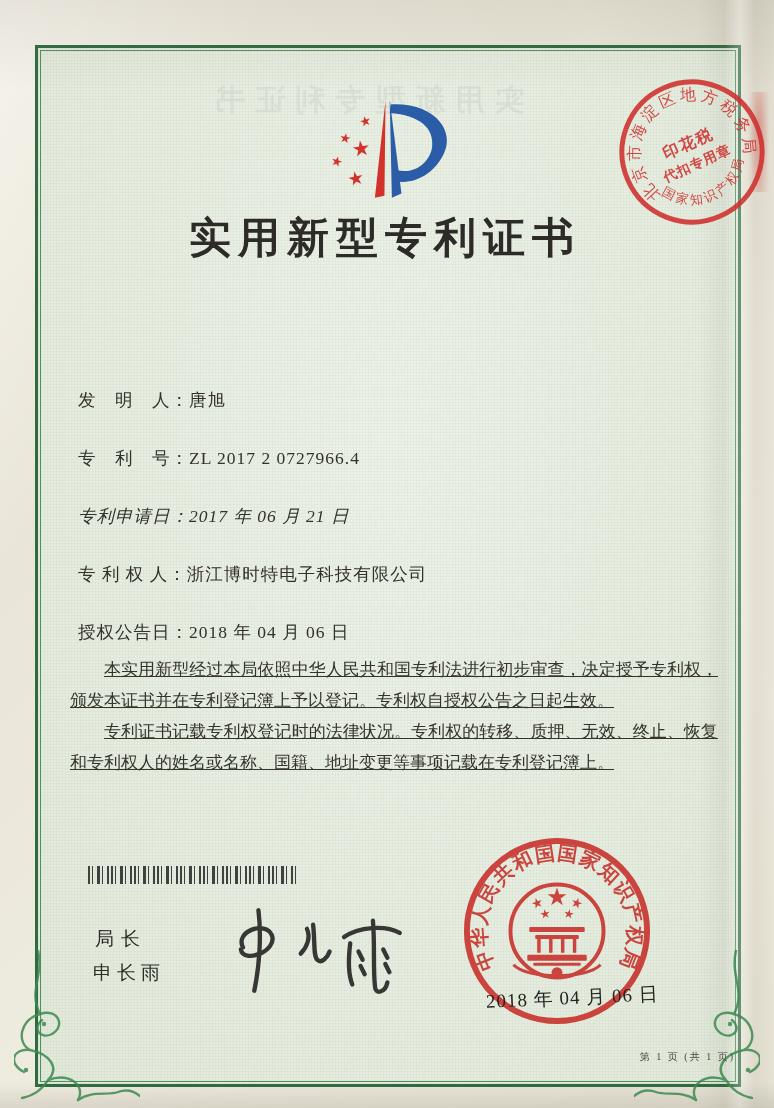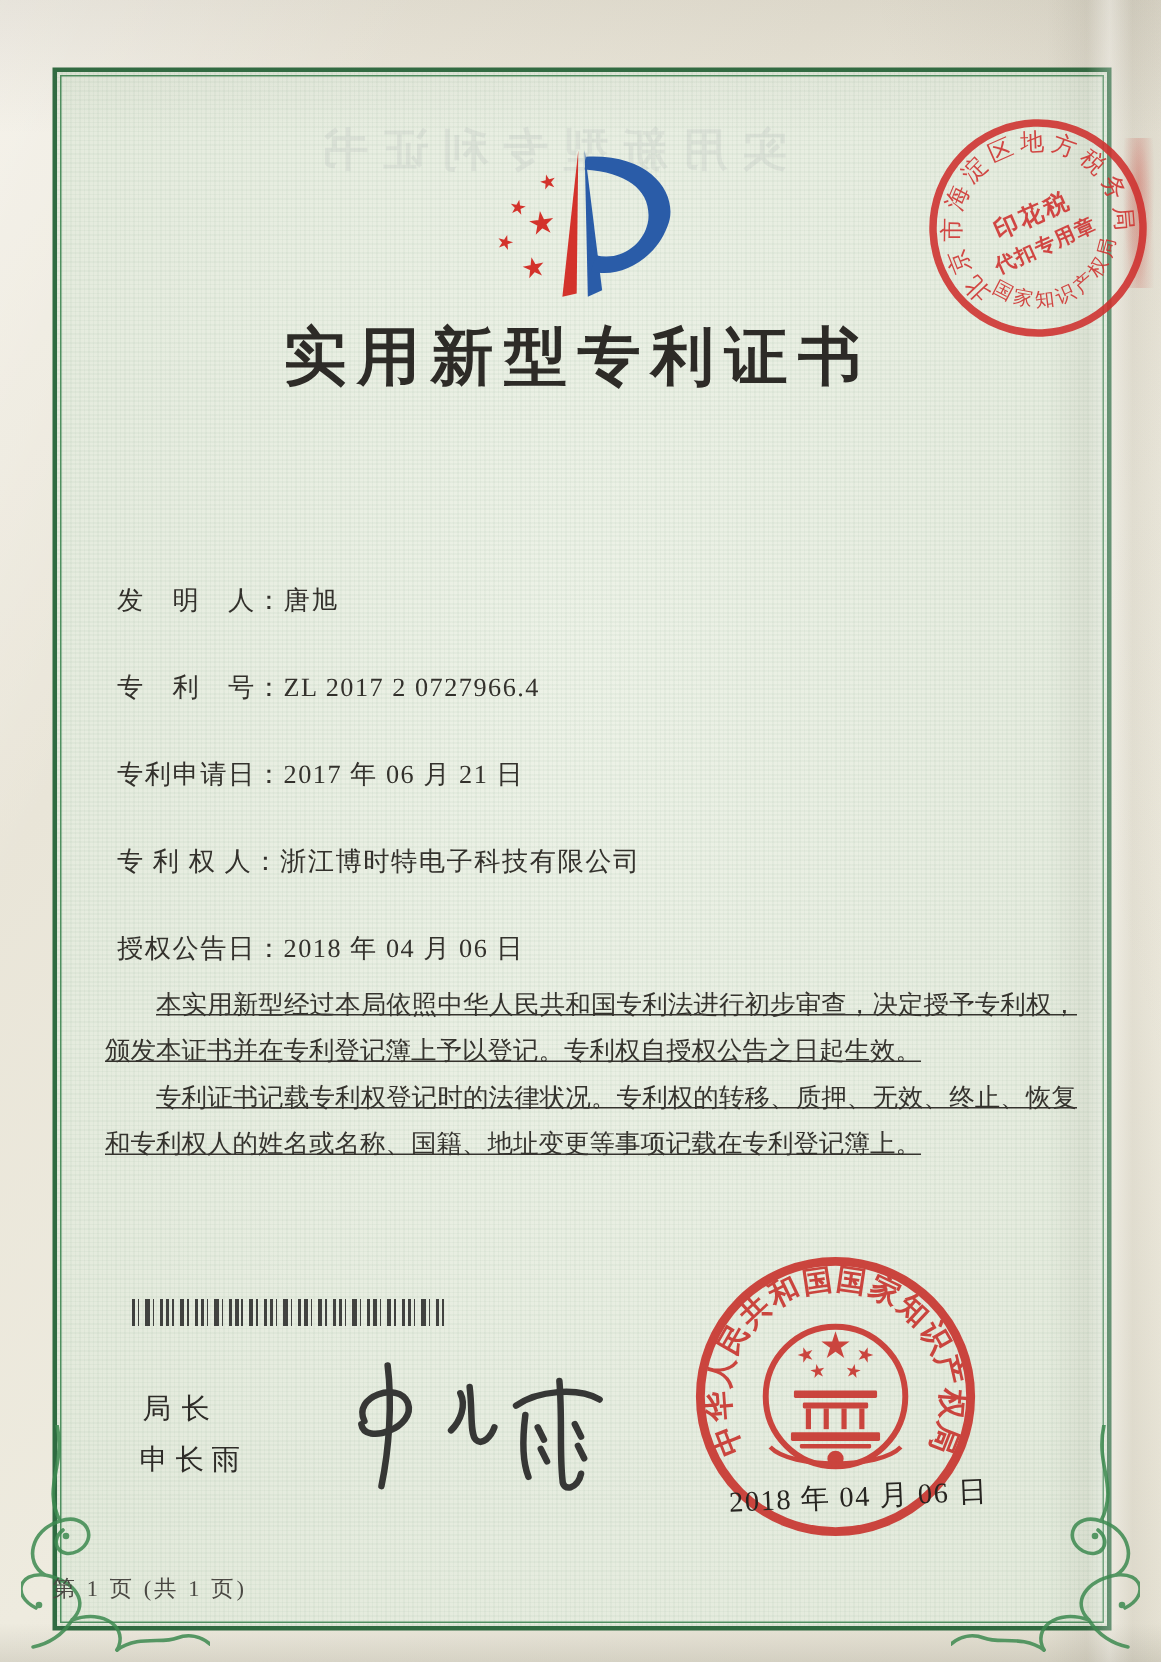--- a/index.html
+++ b/index.html
@@ -36,21 +36,21 @@
     transform:scaleX(-1); opacity:.06; pointer-events:none;}
 
   .cert-no{position:absolute; left:72px; top:94px; font-size:18px; letter-spacing:2px; color:#3a3833;}
 
   .logo{position:absolute; left:330px; top:96px; width:128px; height:106px;}
 
   .title{position:absolute; left:35px; top:210px; width:700px; text-align:center;
     font-size:42px; font-weight:bold; letter-spacing:7px; color:#2d2b27;}
 
   .field{position:absolute; left:78px; font-size:17.5px; color:#33312c; letter-spacing:1px; white-space:nowrap;}
-  .f0{top:328px;} .f1{top:388px;} .f2{top:446px;text-align:center;} .f3{top:504px;} .f4{top:562px;} .f5{top:620px;}
+  .f0{top:328px;} .f1{top:388px;} .f2{top:446px;text-align:center;} .f3{top:504px;font-style:italic;} .f4{top:562px;} .f5{top:620px;}
 
   .body-text{position:absolute; left:70px; top:654px; width:648px; font-size:17px;
     line-height:31px; color:#35332e; text-align:justify;}
   .body-text p{margin:0; text-indent:2em;text-decoration:underline;}
 
   .barcode{position:absolute; left:88px; top:866px; width:208px; height:18px; opacity:.82;
     background:repeating-linear-gradient(90deg,
       #1d1d1d 0 2px, transparent 2px 4px,
       #1d1d1d 4px 5px, transparent 5px 9px,
       #1d1d1d 9px 12px, transparent 12px 14px,
@@ -61,22 +61,22 @@
   .officer-name{position:absolute; left:93px; top:960px; font-size:19px; letter-spacing:5px; color:#2e2c28;}
   .signature{position:absolute; left:212px; top:904px; width:196px; height:92px;}
 
   .seal{position:absolute; left:458px; top:832px; width:198px; height:198px; opacity:.9;}
   .seal-date{position:absolute; left:486px; top:985px; font-size:19px; color:#262420;
     letter-spacing:1px; transform:rotate(-2.5deg); z-index:6; white-space:nowrap;}
 
   .tax-stamp{position:absolute; left:612px; top:72px; width:160px; height:160px;
     transform:rotate(-24deg); opacity:.88;}
 
-  .footer{position:absolute; left:35px; top:1050px; width:700px; text-align:left;
-    font-size:15px; letter-spacing:2px; color:#4a4843;}
+  .footer{position:absolute; left:35px; top:1050px; width:700px; text-align:right;
+    font-size:10px; letter-spacing:2px; color:#4a4843;}
 
   .flourish{position:absolute; width:126px; height:152px;}
   .flourish.bl{left:14px; top:950px;}
   .flourish.br{left:634px; top:950px; transform:scaleX(-1);}
 
   .seal-ring-text{font-size:20px; letter-spacing:1.5px; fill:#c8332d; font-weight:bold;}
   .tax-arc-top{font-size:16px; letter-spacing:3.8px; fill:#cf302e;}
   .tax-arc-bottom{font-size:13px; letter-spacing:2.5px; fill:#cf302e;}
   .tax-center1{font-size:16px; letter-spacing:2px; fill:#cf302e; font-weight:bold;}
   .tax-center2{font-size:13.5px; letter-spacing:1px; fill:#cf302e; font-weight:bold;}

